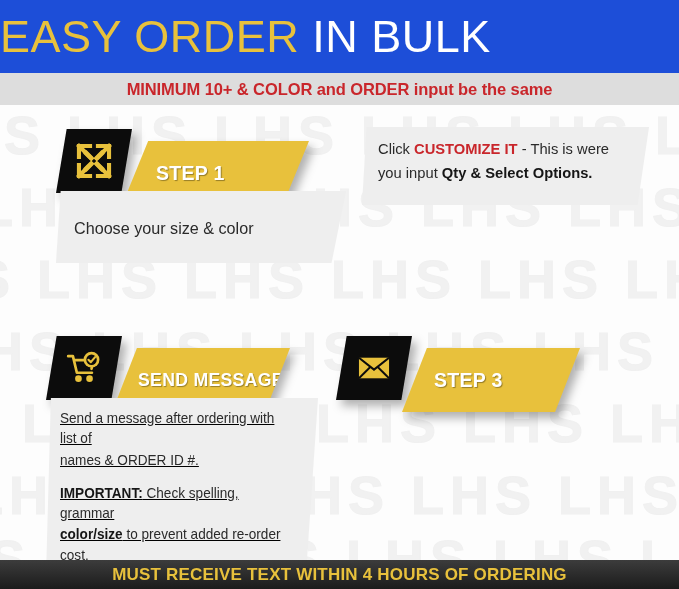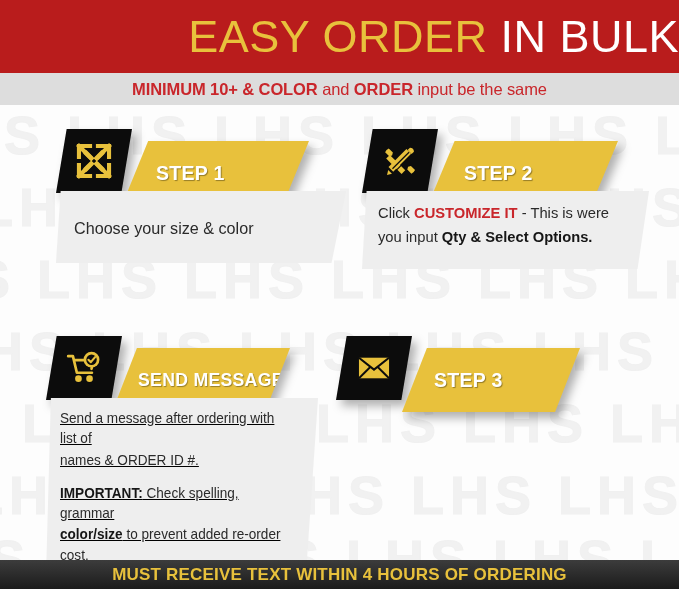--- a/index.html
+++ b/index.html
@@ -48,25 +48,25 @@
   .wm-row.r5 { top: 396px; left: -125px; }
   .wm-row.r6 { top: 468px; left: -30px; }
   .wm-row.r7 { top: 532px; left: -95px; }
 
   
   .header-band {
     position: absolute;
     top: 0; left: 0;
     width: 679px;
     height: 73px;
-    background: #b91c1c;
+    background: #1d4ed8;
     z-index: 3;
     display: flex;
     align-items: center;
-    justify-content: flex-end;
+    justify-content: flex-start;
   }
   .header-title {
     font-family: "Liberation Sans", sans-serif;
     font-weight: 400;
     font-size: 45px;
     letter-spacing: 0.5px;
     line-height: 1;
     white-space: nowrap;
   }
   .ht-gold { color: #e8c13c; }
@@ -84,21 +84,21 @@
     justify-content: center;
   }
   .subhead-text {
     font-family: "Liberation Sans", sans-serif;
     font-weight: 700;
     font-size: 16.5px;
     color: #c9262b;
     white-space: nowrap;
     letter-spacing: -0.1px;
   }
-  .subhead-text .light { font-weight: 400; }
+  .subhead-text .light { font-weight: 700; }
 
   
   .footer-band {
     position: absolute;
     bottom: 0; left: 0;
     width: 679px;
     height: 29px;
     background: linear-gradient(180deg, #3c3c3c 0%, #2a2a2a 55%, #1b1b1b 100%);
     z-index: 3;
     display: flex;
@@ -275,45 +275,20 @@
         <div class="head-label-box">
           <span class="head-label-text" style="margin-left:34px;">STEP 1</span>
         </div>
       </div>
       <div class="step-body">
         <p><span>Choose your size &amp; color</span></p>
       </div>
     </div>
 
     <div class="step-card" id="card-step2">
-      <div class="step-head">
-        <div class="head-icon-box">
-          <svg viewBox="0 0 48 48">
-            <g fill="#e8c13c">
-
-              <path d="M11.5 7.5 a7.4 7.4 0 0 1 9.6 9.3 l12.2 12.2 a7.4 7.4 0 0 1 9.3 9.6 l-4.6-4.6 -4.1 1.1 -1.1 4.1 -5.3-5.3 -9.2-9.2 -4.1 1.1 -1.1 4.1 -5.3-5.3 4.6-4.6 4.1-1.1 1.1-4.1z" opacity="0"></path>
-
-              <path d="M9.8 8.2 l5.2 5.2 -1.0 3.6 -3.6 1.0 -5.2-5.2 a8.6 8.6 0 0 1 4.6-4.6z"></path>
-              <path d="M13.8 14.4 l19.6 19.6 -5.0 5.0 -19.6-19.6z" opacity="0"></path>
-              <rect x="11.2" y="16.3" width="27.5" height="6.6" transform="rotate(45 11.2 16.3)"></rect>
-              <path d="M38.4 40.0 l-5.2-5.2 1.0-3.6 3.6-1.0 5.2 5.2 a8.6 8.6 0 0 1-4.6 4.6z"></path>
-
-              <path d="M36.6 7.2 a5.2 5.2 0 0 1 5.0 5.0 l-3.0 3.0 -5.0-5.0z"></path>
-              <rect x="9.5" y="31.6" width="32" height="8.4" transform="rotate(-45 9.5 31.6)"></rect>
-              <path d="M7.6 41.6 l1.5-6.2 4.7 4.7z"></path>
-
-              <path d="M14.5 33.8 L35.4 12.9" stroke="#0c0c0c" stroke-width="1.5" fill="none"></path>
-              <path d="M17.9 37.2 L38.8 16.3" stroke="#0c0c0c" stroke-width="1.5" fill="none"></path>
-            </g>
-          </svg>
-        </div>
-        <div class="head-label-box">
-          <span class="head-label-text" style="margin-left:36px;">STEP 2</span>
-        </div>
-      </div>
       <div class="step-body">
         <p><span>Click </span><span class="red">CUSTOMIZE IT</span><span> - This is were</span></p>
         <p style="margin-top:2px;"><span>you input </span><b>Qty &amp; Select Options.</b></p>
       </div>
     </div>
 
     <div class="step-card" id="card-send">
       <div class="step-head">
         <div class="head-icon-box">
           <svg viewBox="0 0 48 48">

